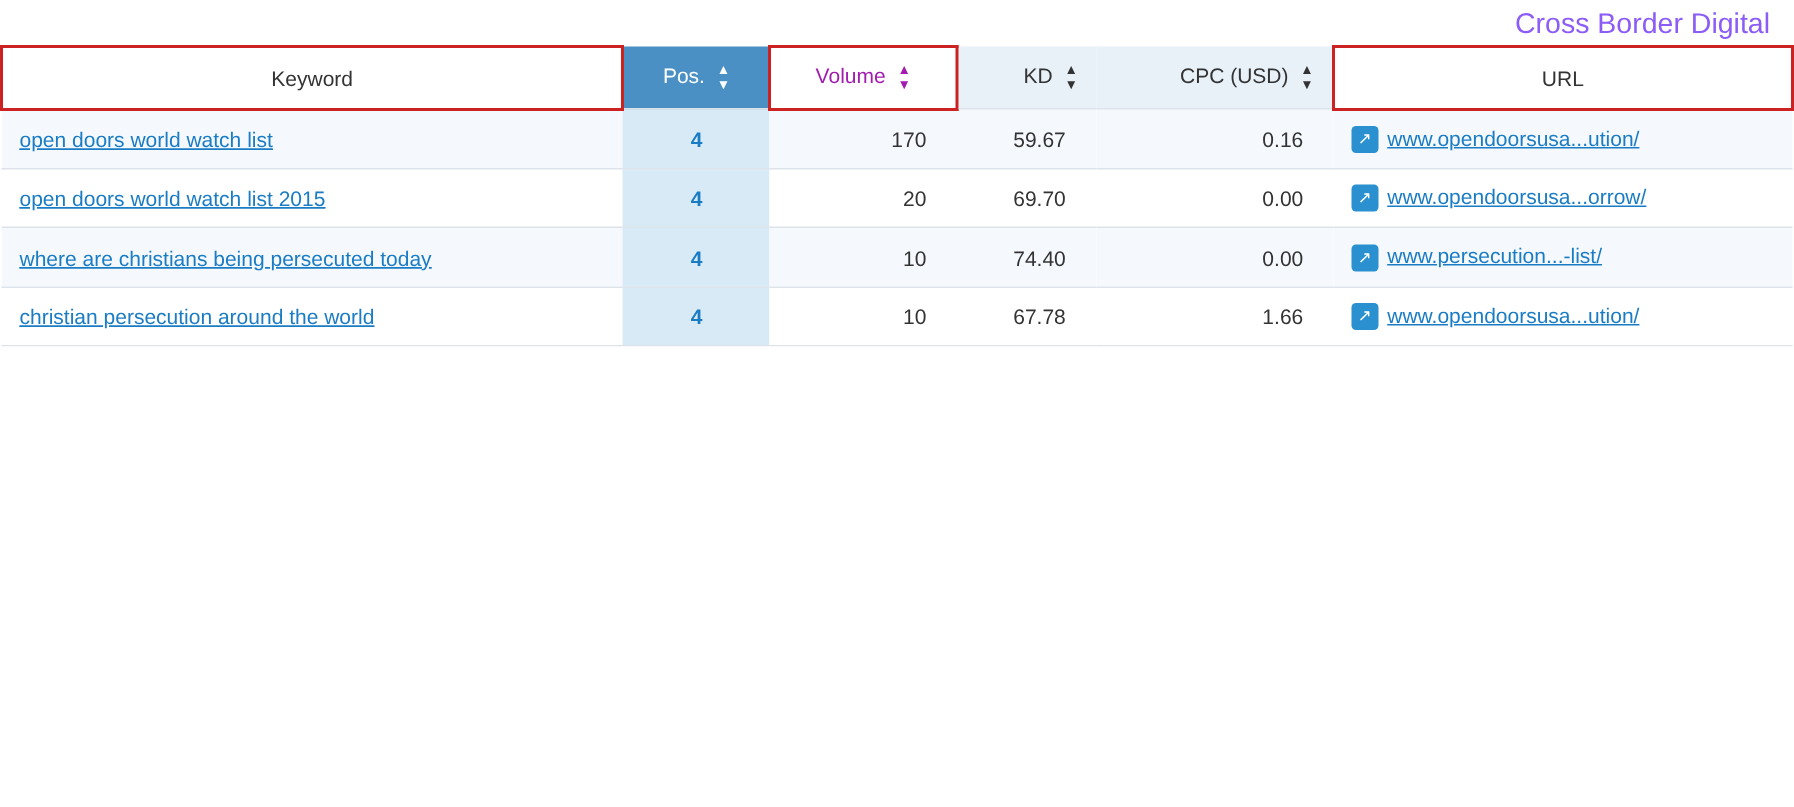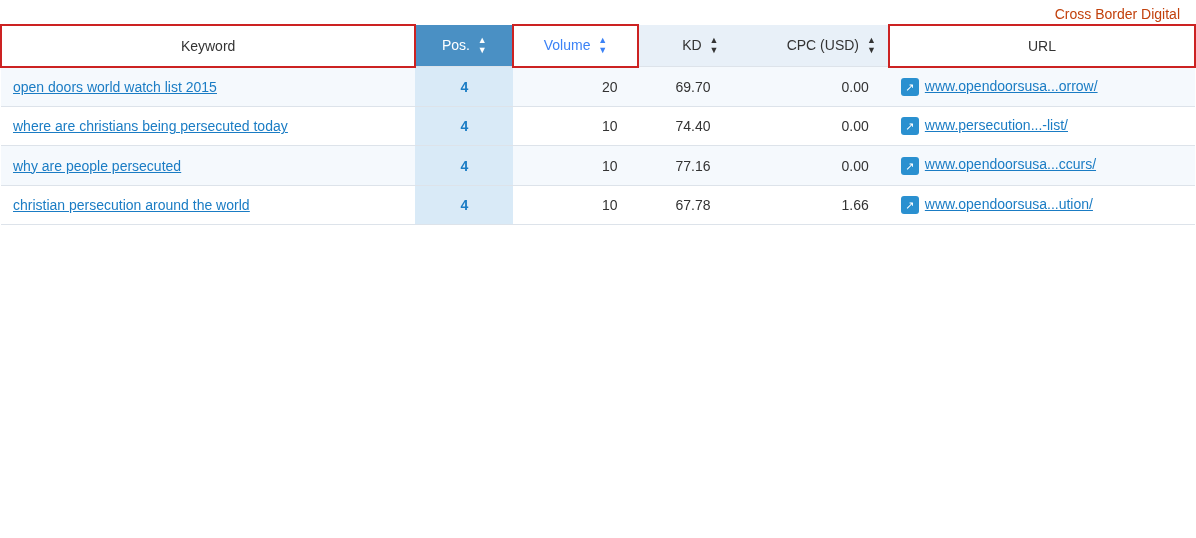--- a/index.html
+++ b/index.html
@@ -4,22 +4,22 @@
   <style>
     * { box-sizing: border-box; margin: 0; padding: 0; }
     body {
       font-family: Arial, sans-serif;
       font-size: 14px;
       background: #fff;
       color: #333;
     }
     .watermark {
       text-align: right;
-      color: #c2410c;
-      font-size: 14px;
+      color: #8b5cf6;
+      font-size: 19px;
       padding: 6px 16px 2px 0;
     }
     table {
       width: 100%;
       border-collapse: collapse;
     }
     th {
       padding: 10px 12px;
       text-align: left;
       font-weight: normal;
@@ -36,21 +36,21 @@
       text-align: center;
     }
     th.pos-col {
       background: #4a90c4;
       color: #fff;
       text-align: center;
     }
     th.volume-col {
       border: 2px solid #cc2222;
       background: #fff;
-      color: #3b82f6;
+      color: #a21caf;
       text-align: center;
     }
     th.url-col {
       border: 2px solid #cc2222;
       background: #fff;
       color: #333;
       text-align: center;
     }
     th.kd-col, th.cpc-col {
       text-align: right;
@@ -163,45 +163,45 @@
         <span>CPC (USD)</span>
         <span class="sort-arrows">
           <span>▲</span>
             <span>▼</span>
         </span>
       </th>
       <th class="url-col">URL</th>
     </tr>
   </thead>
   <tbody id="table-body">
+  <tr>
+        <td class="keyword-cell"><a href="#">open doors world watch list</a></td>
+        <td class="pos-cell">4</td>
+        <td class="volume-cell">170</td>
+        <td class="kd-cell">59.67</td>
+        <td class="cpc-cell">0.16</td>
+        <td class="url-cell"><span class="ext-icon">↗</span><a href="#">www.opendoorsusa...ution/</a></td>
+      </tr>
       <tr>
         <td class="keyword-cell"><a href="#">open doors world watch list 2015</a></td>
         <td class="pos-cell">4</td>
         <td class="volume-cell">20</td>
         <td class="kd-cell">69.70</td>
         <td class="cpc-cell">0.00</td>
         <td class="url-cell"><span class="ext-icon">↗</span><a href="#">www.opendoorsusa...orrow/</a></td>
       </tr>
       <tr>
         <td class="keyword-cell"><a href="#">where are christians being persecuted today</a></td>
         <td class="pos-cell">4</td>
         <td class="volume-cell">10</td>
         <td class="kd-cell">74.40</td>
         <td class="cpc-cell">0.00</td>
         <td class="url-cell"><span class="ext-icon">↗</span><a href="#">www.persecution...-list/</a></td>
       </tr>
       <tr>
-        <td class="keyword-cell"><a href="#">why are people persecuted</a></td>
-        <td class="pos-cell">4</td>
-        <td class="volume-cell">10</td>
-        <td class="kd-cell">77.16</td>
-        <td class="cpc-cell">0.00</td>
-        <td class="url-cell"><span class="ext-icon">↗</span><a href="#">www.opendoorsusa...ccurs/</a></td>
-      </tr>
-      <tr>
         <td class="keyword-cell"><a href="#">christian persecution around the world</a></td>
         <td class="pos-cell">4</td>
         <td class="volume-cell">10</td>
         <td class="kd-cell">67.78</td>
         <td class="cpc-cell">1.66</td>
         <td class="url-cell"><span class="ext-icon">↗</span><a href="#">www.opendoorsusa...ution/</a></td>
       </tr>
     </tbody>
 </table>
 

